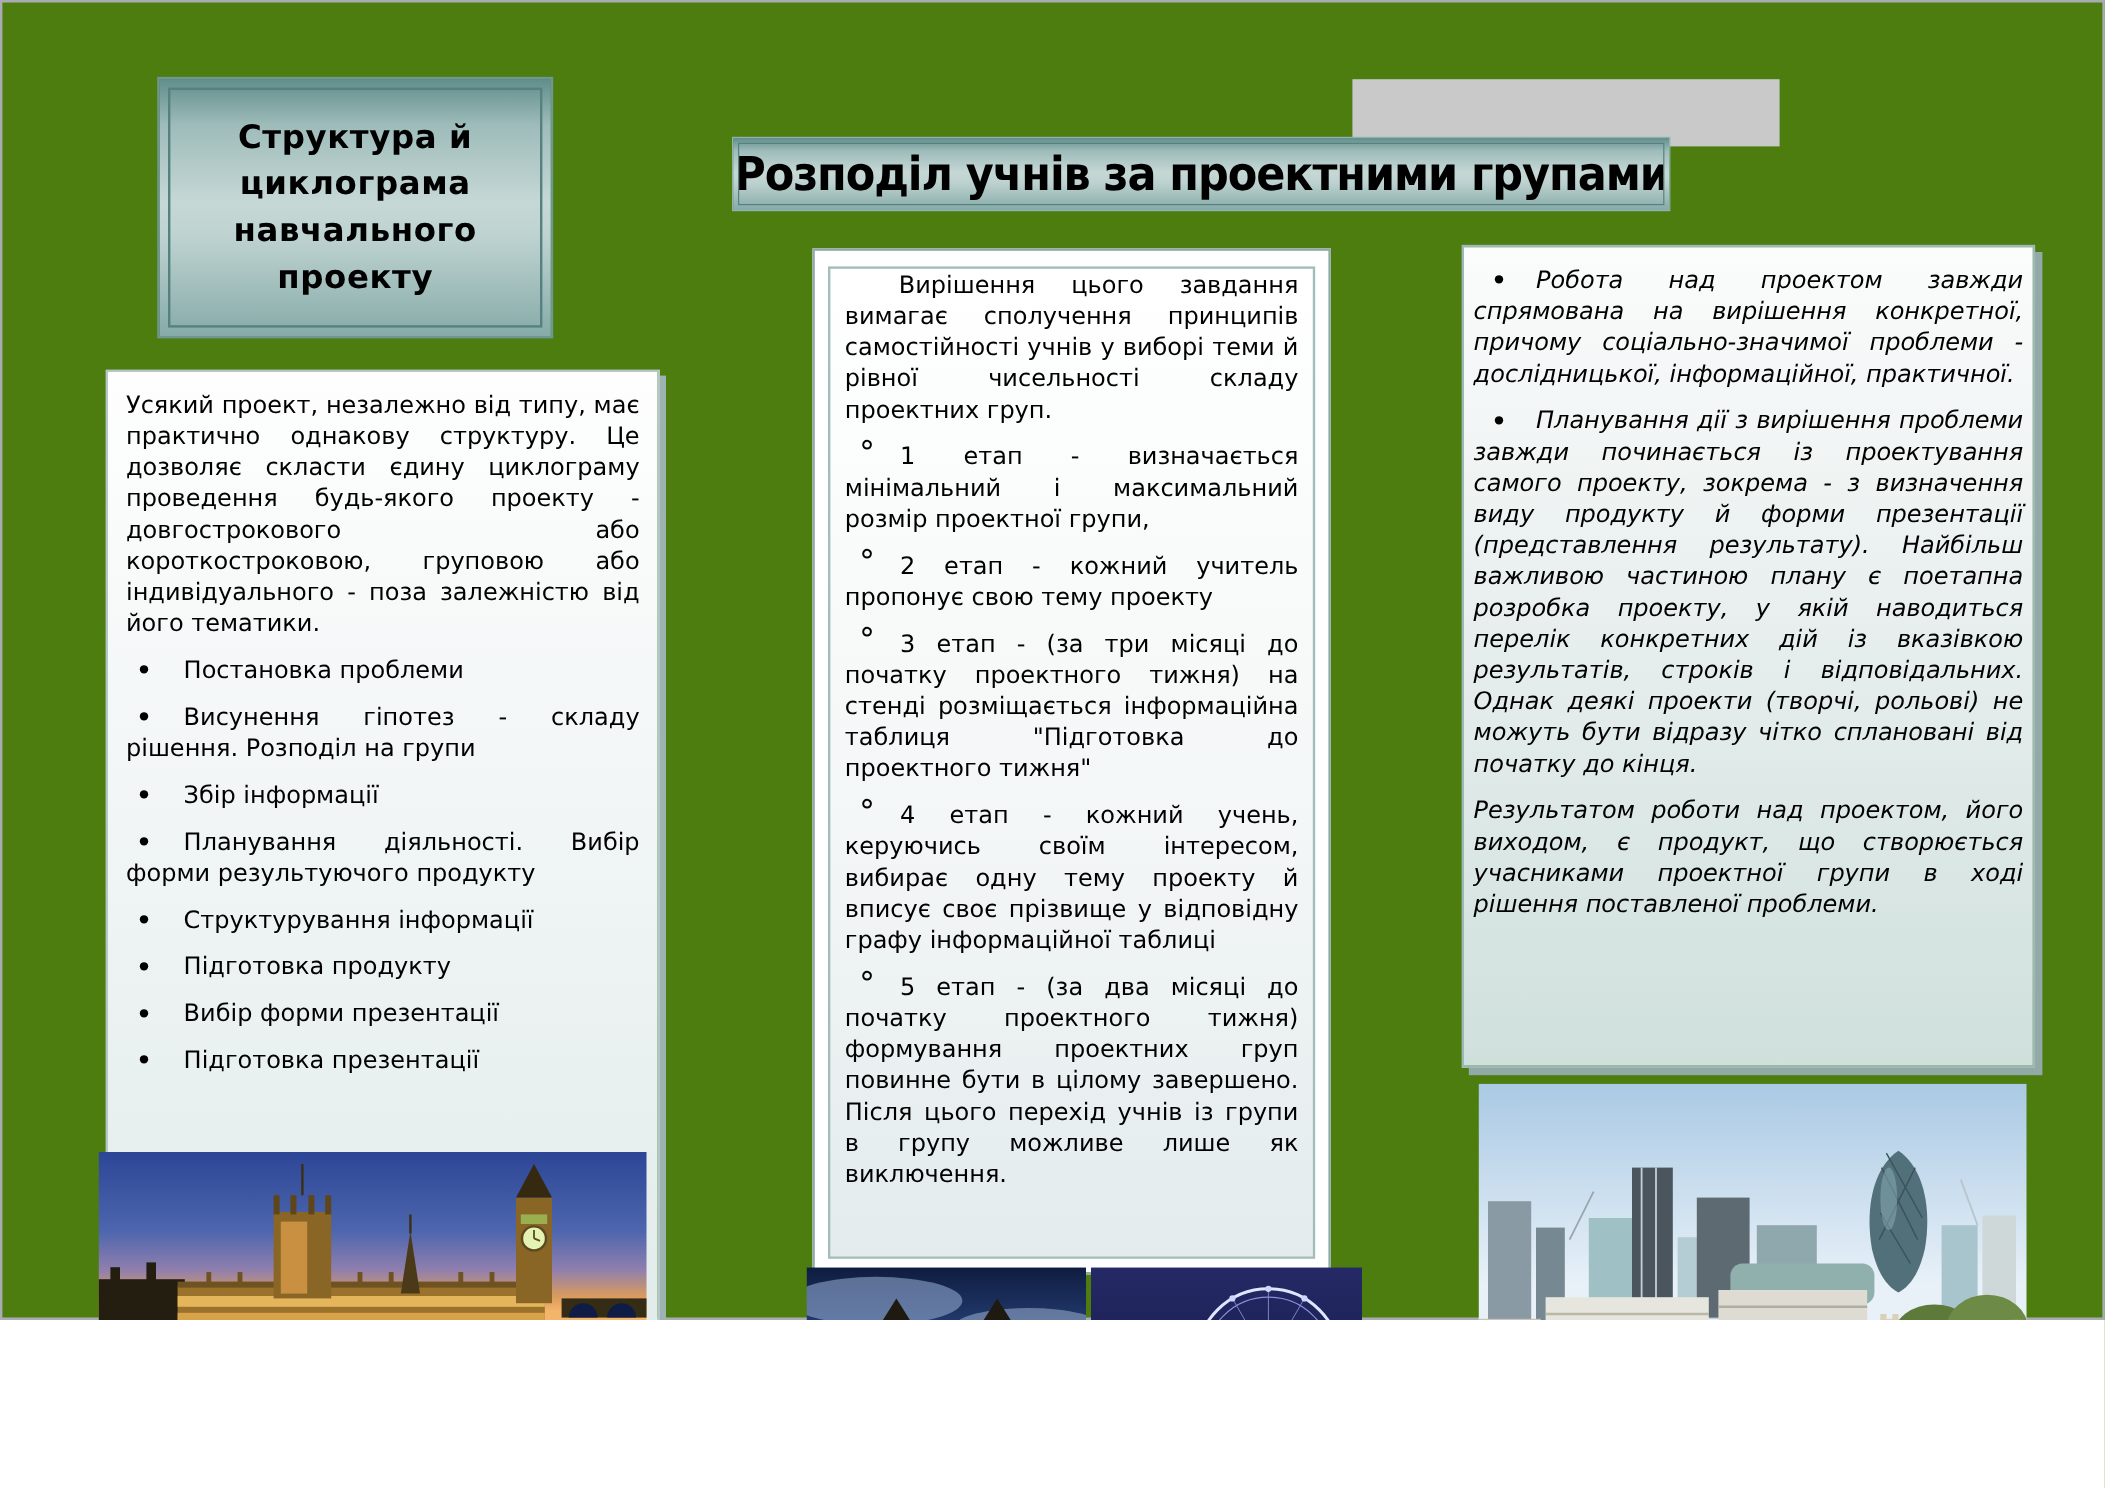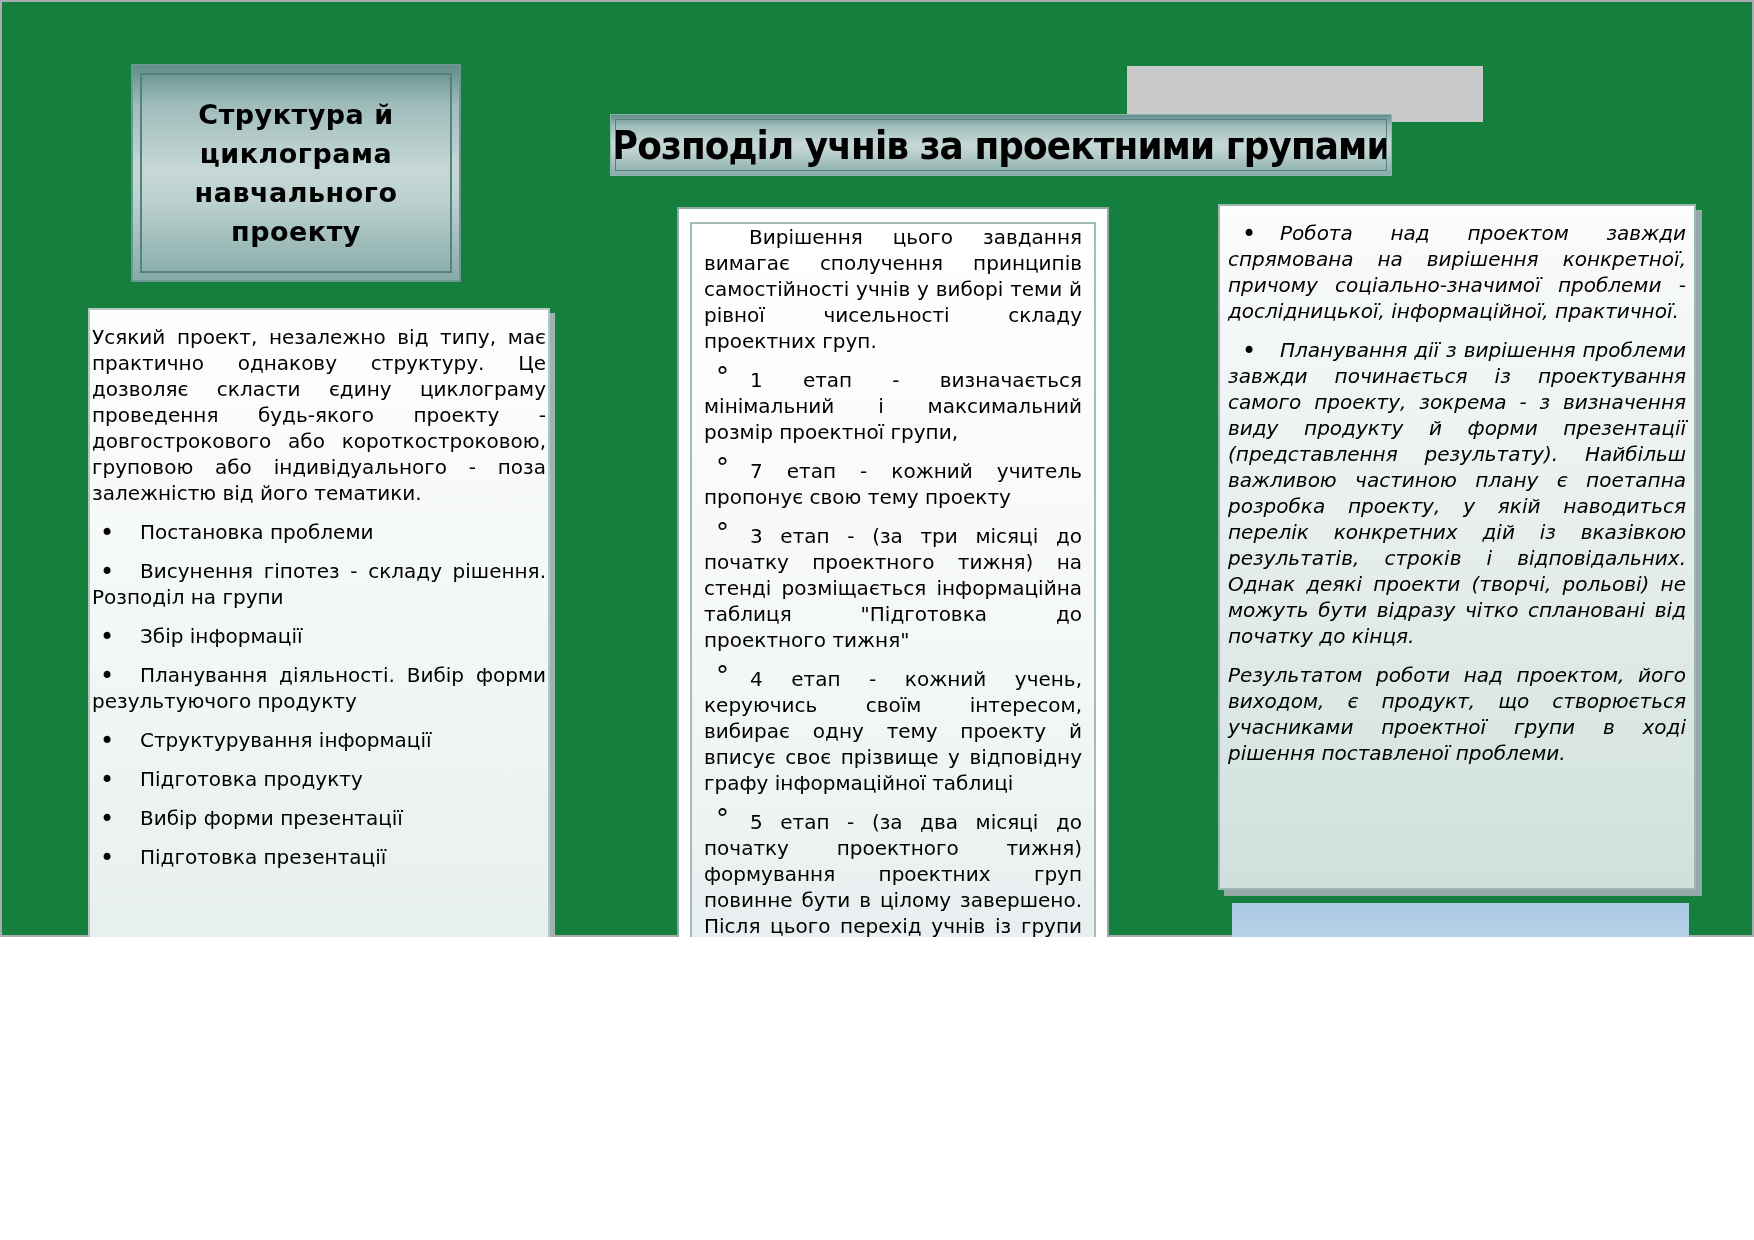--- a/index.html
+++ b/index.html
@@ -1,36 +1,36 @@
 <!DOCTYPE html>
 <html><head>
 <meta charset="utf-8">
 <style>
   html,body{margin:0;padding:0;background:#fff;}
   .page{
-    position:relative;width:1754px;height:937px;background:#15803d;overflow:hidden;
+    position:relative;width:1754px;height:1100px;background:#4d7c0f;overflow:hidden;
     box-shadow:inset 0 0 0 2px #a9adb3;
     font-family:"DejaVu Sans","Liberation Sans",sans-serif;color:#000;
   }
   
   .tealgrad{background:linear-gradient(180deg,#618e8b 0%,#9ebcba 18%,#c6d8d6 48%,#bdd2d0 62%,#86aba8 100%);}
   .titlebox{position:absolute;left:131px;top:64px;width:330px;height:218px;border:2px solid #6d9793;box-sizing:border-box;}
   .titlebox-inner{position:absolute;left:7px;top:7px;right:7px;bottom:7px;border:2px solid #55827f;
     display:flex;align-items:center;justify-content:center;text-align:center;}
   .titlebox-inner .t{font-size:27px;font-weight:bold;line-height:39px;letter-spacing:.5px;}
   .headerbar{position:absolute;left:610px;top:114px;width:782px;height:62px;border:1px solid #8fb3af;box-sizing:border-box;}
   .headerbar-inner{position:absolute;left:4px;top:4px;right:4px;bottom:4px;border:1px solid #55827f;
     display:flex;align-items:center;justify-content:center;overflow:hidden;}
   .headerbar-inner .t{font-size:39px;font-weight:bold;white-space:nowrap;transform:scaleX(.92);letter-spacing:-1px;}
   .grayblock{position:absolute;left:1127px;top:66px;width:356px;height:56px;background:#c9c9c9;}
   
   .txt{font-size:20px;line-height:26px;text-align:justify;}
   .leftbox{position:absolute;left:88px;top:308px;width:462px;height:864px;box-sizing:border-box;
     border:2px solid #b3c7c6;background:linear-gradient(180deg,#fefefe 0%,#f2f6f6 40%,#dfeae9 100%);
-    box-shadow:5px 5px 0 #9db3b1;padding:14px 2px;}
+    box-shadow:5px 5px 0 #9db3b1;padding:14px 15px;}
   .midbox-outer{position:absolute;left:677px;top:207px;width:432px;height:855px;box-sizing:border-box;
     border:2px solid #8fa9a7;background:#fff;}
   .midbox-inner{position:absolute;left:11px;top:13px;right:11px;bottom:11px;border:2px solid #a3bdbb;
     background:linear-gradient(180deg,#ffffff 0%,#f4f7f7 55%,#e3ebec 100%);padding:0 12px;box-sizing:border-box;}
   .rightbox{position:absolute;left:1218px;top:204px;width:478px;height:686px;box-sizing:border-box;
     border:2px solid #9db8b5;background:linear-gradient(180deg,#fbfcfc 0%,#e8efee 45%,#cfe0dc 100%);
     box-shadow:6px 6px 0 #93a9a7;padding:14px 8px;font-style:italic;}
   .txt p{margin:0 0 13px 0;}
   .intro-indent{text-indent:45px;}
   .item{text-indent:8px;}
@@ -71,21 +71,21 @@
     <p class="item"><span class="marker">•</span><span>Структурування інформації</span></p>
     <p class="item"><span class="marker">•</span><span>Підготовка продукту</span></p>
     <p class="item"><span class="marker">•</span><span>Вибір форми презентації</span></p>
     <p class="item"><span class="marker">•</span><span>Підготовка презентації</span></p>
   </div>
 
   <div class="midbox-outer">
     <div class="midbox-inner txt">
       <p class="intro-indent"><span>Вирішення цього завдання вимагає сполучення принципів самостійності учнів у виборі теми й рівної чисельності складу проектних груп.</span></p>
       <p class="stage"><span class="marker">°</span><span>1 етап - визначається мінімальний і максимальний розмір проектної групи,</span></p>
-      <p class="stage"><span class="marker">°</span><span>7 етап - кожний учитель пропонує свою тему проекту</span></p>
+      <p class="stage"><span class="marker">°</span><span>2 етап - кожний учитель пропонує свою тему проекту</span></p>
       <p class="stage"><span class="marker">°</span><span>3 етап - (за три місяці до початку проектного тижня) на стенді розміщається інформаційна таблиця "Підготовка до проектного тижня"</span></p>
       <p class="stage"><span class="marker">°</span><span>4 етап - кожний учень, керуючись своїм інтересом, вибирає одну тему проекту й вписує своє прізвище у відповідну графу інформаційної таблиці</span></p>
       <p class="stage"><span class="marker">°</span><span>5 етап - (за два місяці до початку проектного тижня) формування проектних груп повинне бути в цілому завершено. Після цього перехід учнів із групи в групу можливе лише як виключення.</span></p>
     </div>
   </div>
 
   <div class="rightbox txt">
     <p class="ritem"><span class="marker">•</span><span>Робота над проектом завжди спрямована на вирішення  конкретної, причому соціально-значимої проблеми - дослідницької, інформаційної, практичної.</span></p>
     <p class="ritem"><span class="marker">•</span><span>Планування дії з вирішення проблеми завжди починається із проектування самого проекту, зокрема - з визначення виду продукту й форми презентації (представлення результату). Найбільш важливою частиною плану є поетапна розробка проекту, у якій наводиться перелік конкретних дій із вказівкою результатів, строків і відповідальних. Однак деякі проекти (творчі, рольові) не можуть бути відразу чітко сплановані від початку до кінця.</span></p>
     <p><span>Результатом роботи над проектом, його виходом, є продукт, що створюється учасниками проектної групи в ході рішення поставленої проблеми.</span></p>

